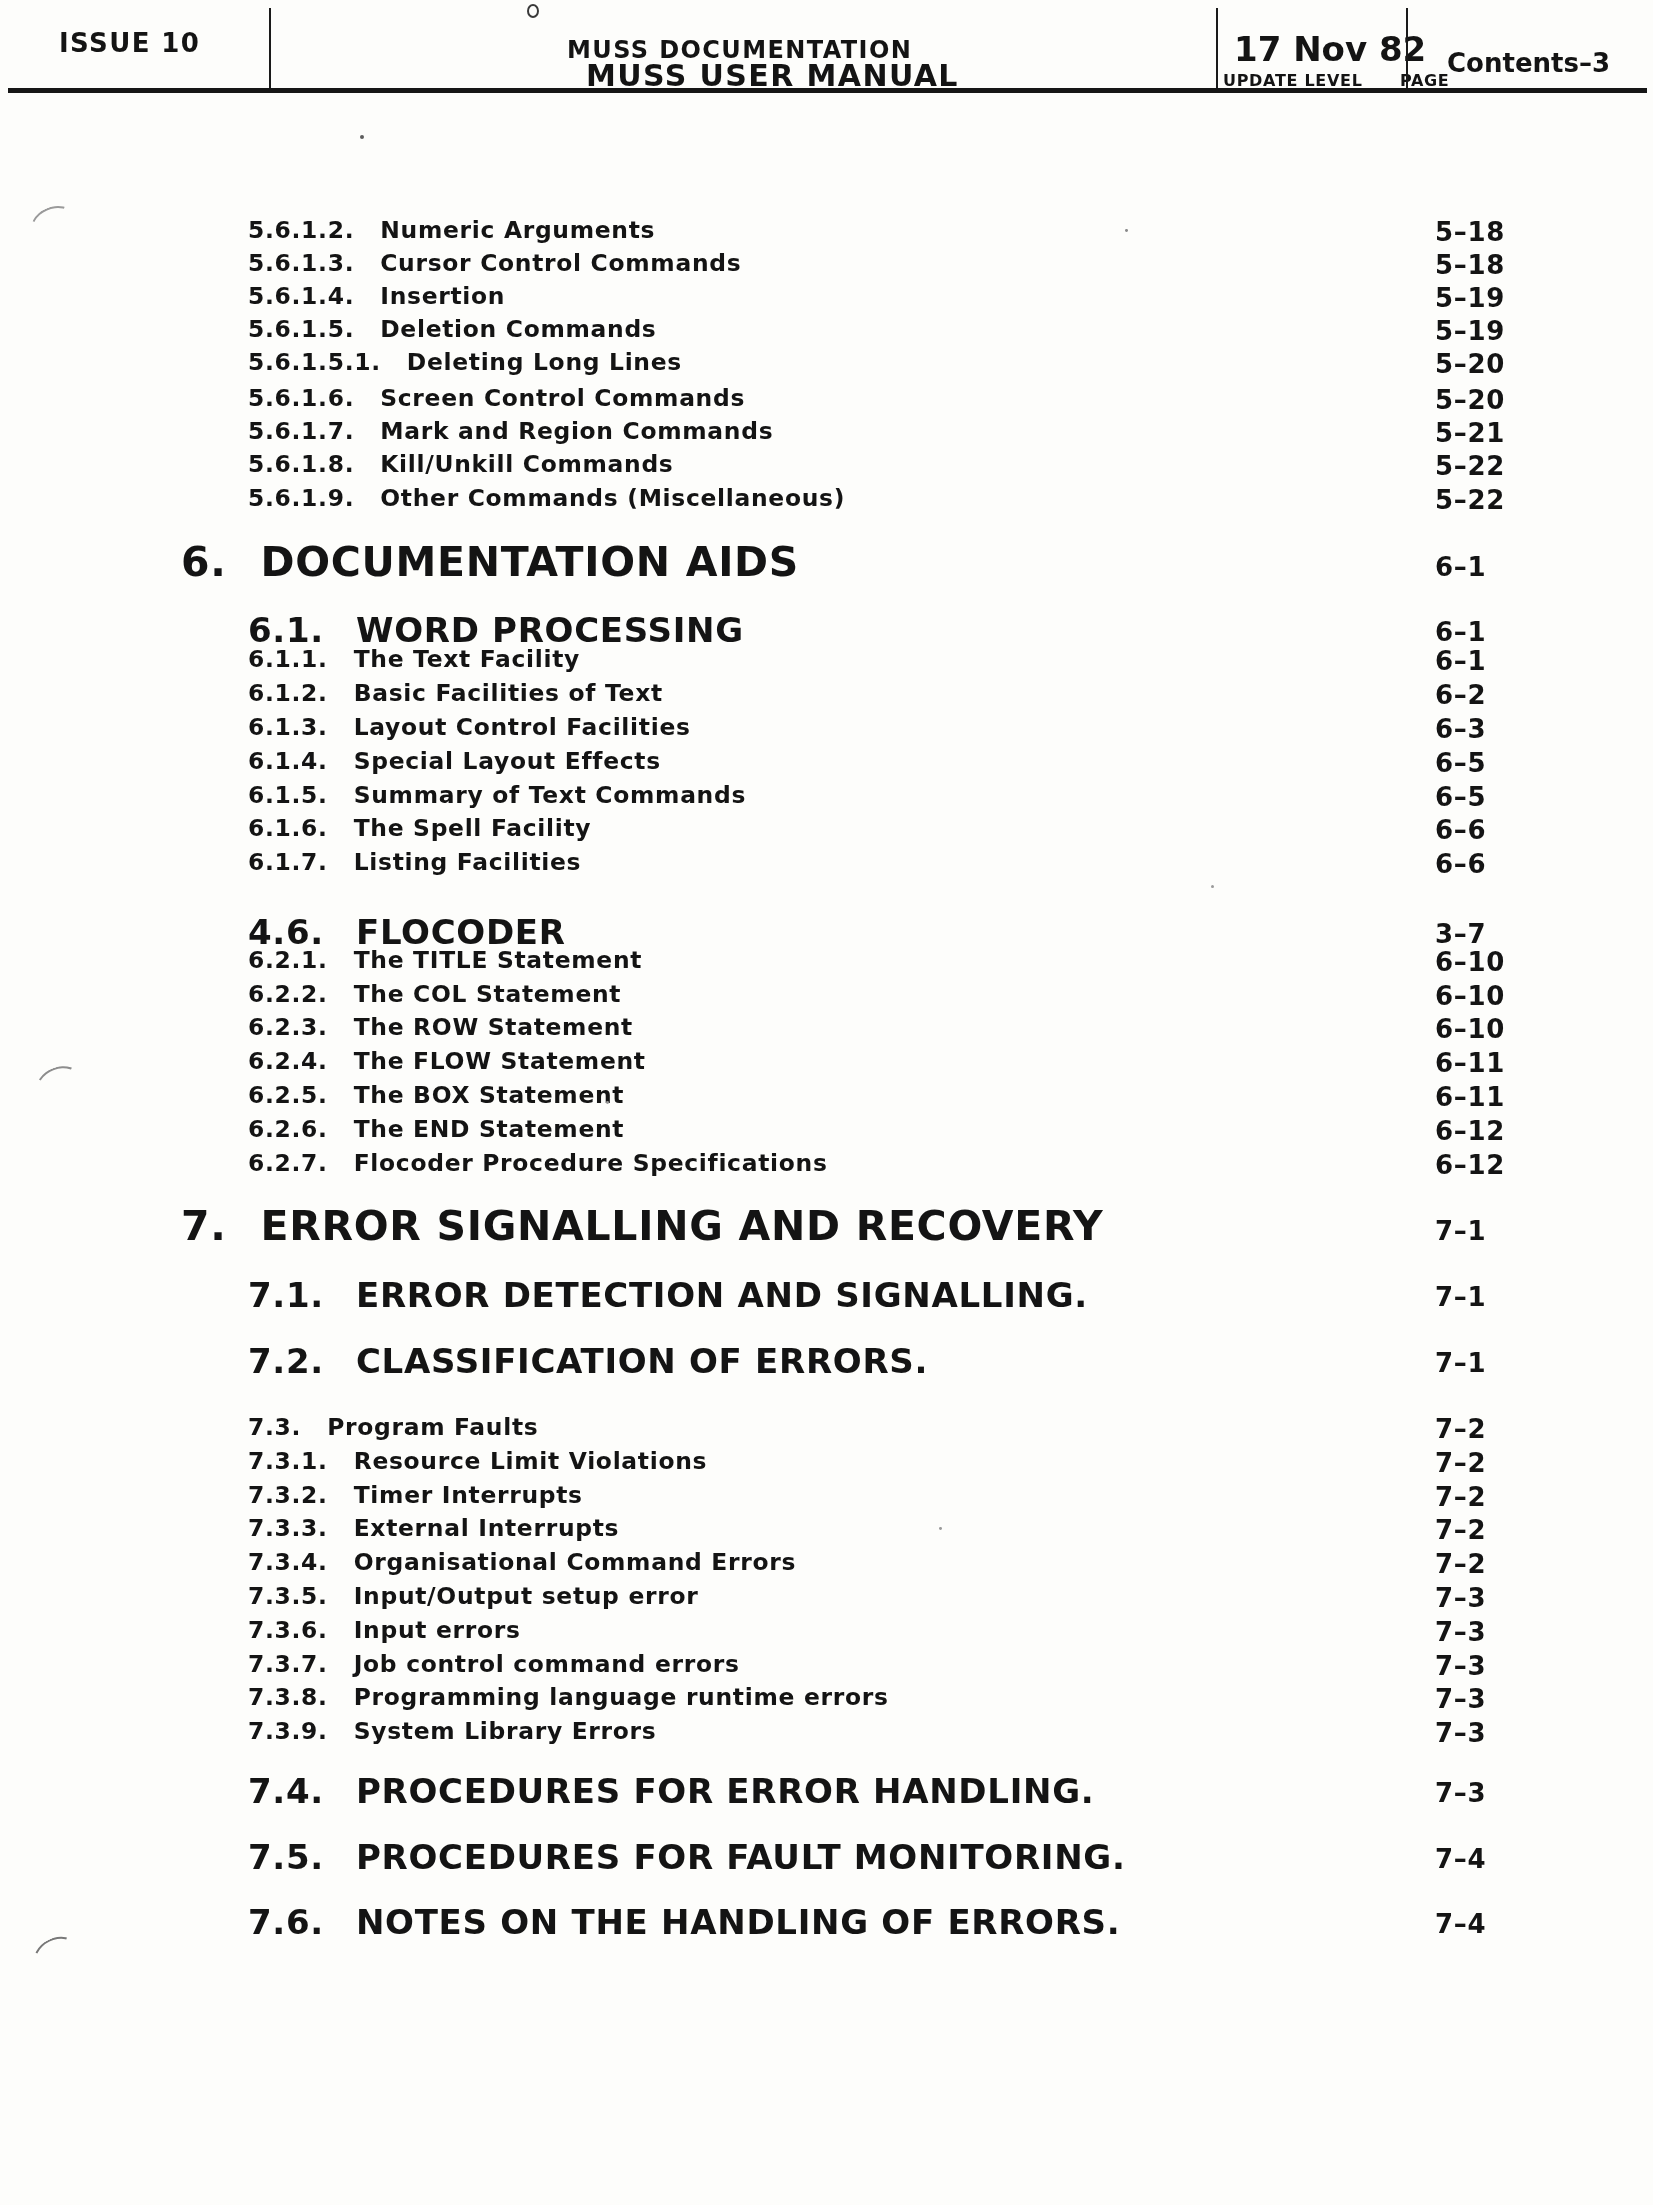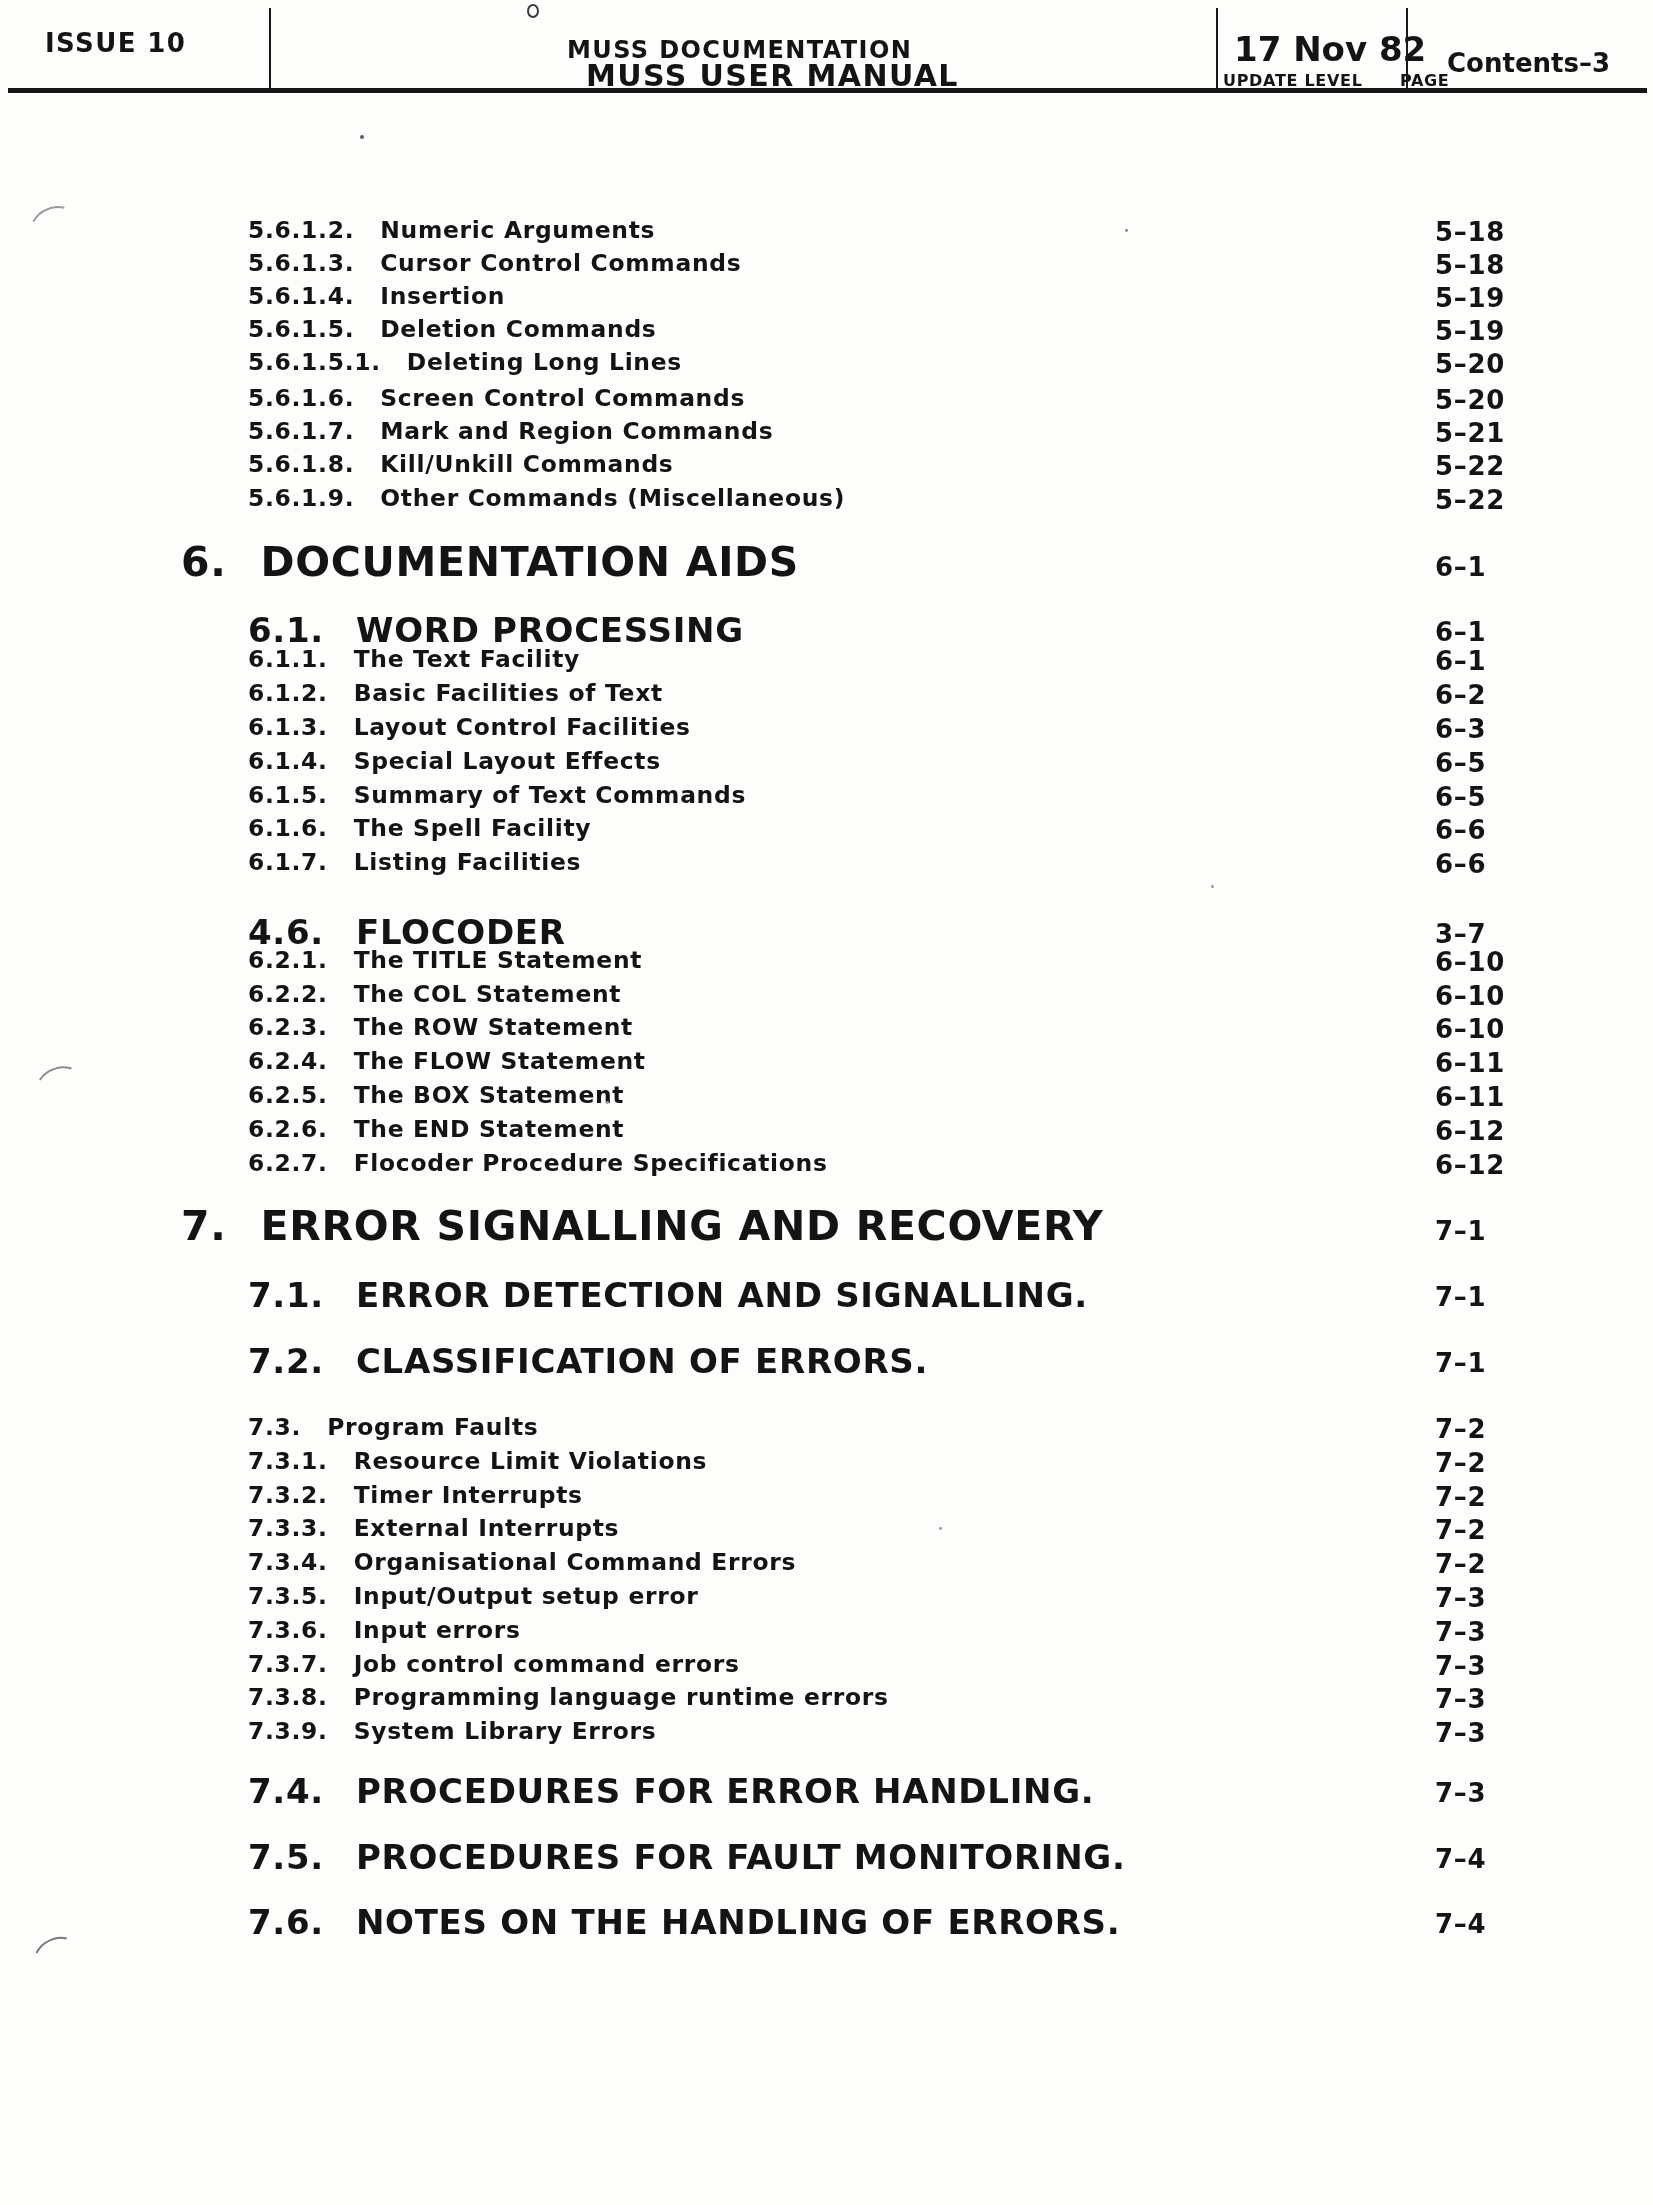--- a/index.html
+++ b/index.html
@@ -1,20 +1,20 @@
 <!DOCTYPE html>
 <html style="font-size:11px"><head>
 <meta charset="utf-8">
 <style>
   html,body{margin:0;padding:0;background:#e8e8e8;}
   .sheet{position:relative;width:1654px;height:2205px;background:#fdfdfb;overflow:hidden;
          font-family:"DejaVu Sans","Liberation Sans",sans-serif;font-weight:bold;color:#141414;}
   
   .hdr-text{position:absolute;white-space:nowrap;line-height:1;}
-  .issue{left:45px;top:30px;font-size:26px;letter-spacing:1.4px;}
+  .issue{left:59px;top:30px;font-size:26px;letter-spacing:1.4px;}
   .doc-title-1{left:567px;top:38px;font-size:24px;letter-spacing:1.4px;}
   .doc-title-2{left:543px;top:61px;font-size:30px;letter-spacing:1.4px;margin-left:43px;}
   .upd-date{left:1234px;top:32px;font-size:34px;}
   .upd-label{left:1223px;top:73px;font-size:16px;letter-spacing:0.7px;}
   .page-id{left:1447px;top:50px;font-size:26px;}
   .page-label{left:1400px;top:73px;font-size:16px;letter-spacing:0.7px;}
   .vline{position:absolute;top:8.3px;width:2.1px;height:82px;background:#1a1a1a;}
   .vl1{left:269px}.vl2{left:1216px}.vl3{left:1406px}
   .hrule{position:absolute;left:8.3px;top:88px;width:1639px;height:4.8px;background:#161616;}
   

